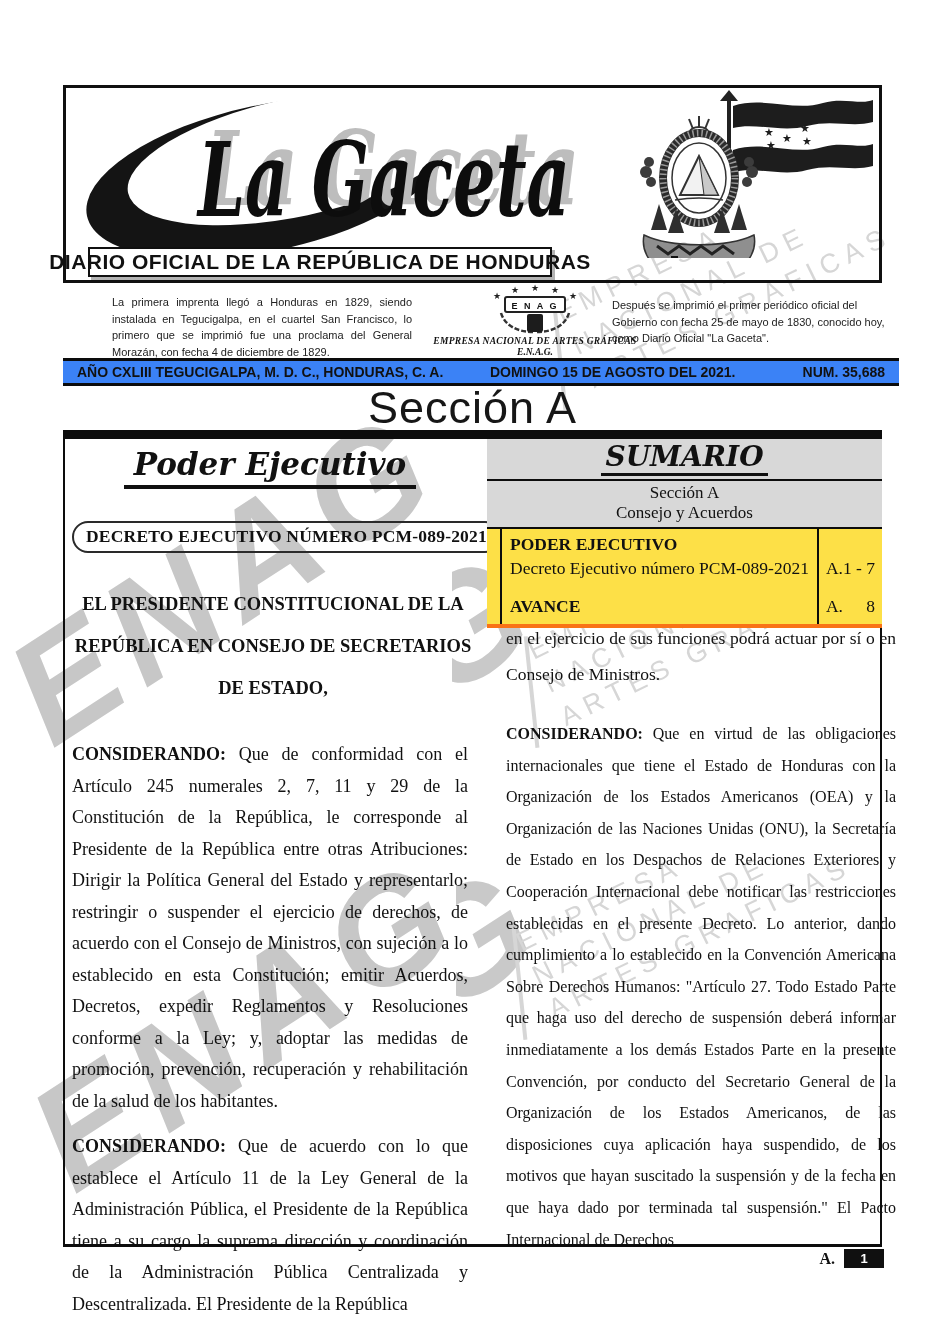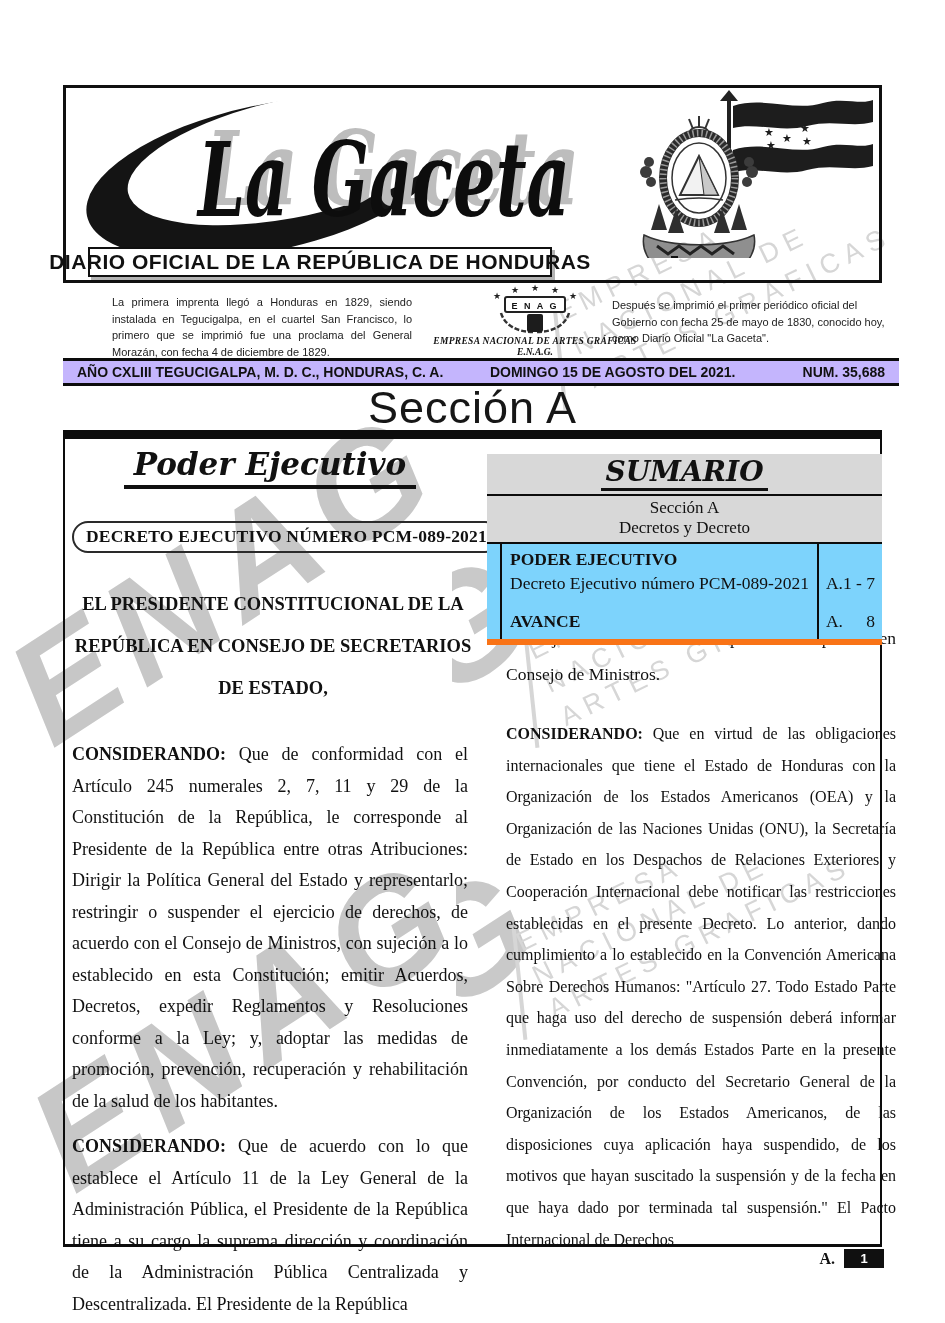--- a/index.html
+++ b/index.html
@@ -64,21 +64,21 @@
     font-family:"Liberation Serif", serif; font-style:italic; font-weight:bold;
     font-size:9.5px; letter-spacing:.3px; margin-top:-2px;
   }
   .publisher-abbr {
     font-family:"Liberation Serif", serif; font-style:italic; font-weight:bold;
     font-size:9.5px; margin-top:1px;
   }
   
   .dateline {
     position:absolute; left:63px; top:358px; width:836px; height:28px;
-    background:#c4b5fd; border-top:3px solid #0c0c0c; border-bottom:3px solid #0c0c0c;
+    background:#3b82f6; border-top:3px solid #0c0c0c; border-bottom:3px solid #0c0c0c;
     display:flex; align-items:center; padding:0 14px;
     font-family:"Liberation Sans", sans-serif; font-weight:bold; font-size:14px;
     white-space:nowrap; z-index:2;
   }
   .dateline .dl-left { flex:1; }
   .dateline .dl-num { margin-left:67px; }
   .section-band {
     position:absolute; left:63px; top:386px; width:819px; height:53px;
     border-bottom:9px solid #0c0c0c; display:flex; align-items:center; justify-content:center;
     font-family:"Liberation Sans", sans-serif; font-size:45px; color:#161616;
@@ -109,21 +109,21 @@
   .para { font-size:18px; line-height:31.5px; text-align:justify; }
   .col-left .para { margin-top:30px; }
   .col-left .para + .para { margin-top:14px; }
   .para b { font-weight:bold; }
   .col-right { position:absolute; left:488px; top:620px; width:390px; z-index:1;margin-left:18px; }
   .col-right .para-a { font-size:17.5px; line-height:36px; text-align:justify; }
   .col-right .para-b { font-size:16px; line-height:31.6px; text-align:justify; margin-top:26px; }
   
   .sumario {
     position:absolute; left:487px; top:439px; width:395px; z-index:2;
-    border-bottom:6px solid #f97316; background:#7dd3fc;margin-top:15px;
+    border-bottom:4px solid #f97316; background:#fde047;
   }
   .sum-header {
     background:#d8d8d8; border-bottom:2px solid #0c0c0c; text-align:center;
     padding:1px 0 3px 0;
   }
   .sum-title {
     display:inline-block; font-family:"DejaVu Serif", serif; font-style:italic;
     font-weight:bold; font-size:28px; border-bottom:3px solid #101010; padding:0 4px;
   }
   .sum-sub {
@@ -297,21 +297,21 @@
     <p class="para"><b>CONSIDERANDO:</b><span> Que de conformidad con el Artículo 245 numerales 2, 7, 11 y 29 de la Constitución de la República, le corresponde al Presidente de la República entre otras Atribuciones: Dirigir la Política General del Estado y representarlo; restringir o suspender el ejercicio de derechos, de acuerdo con el Consejo de Ministros, con sujeción a lo establecido en esta Constitución; emitir Acuerdos, Decretos, expedir Reglamentos y Resoluciones conforme a la Ley; y, adoptar las medidas de promoción, prevención, recuperación y rehabilitación de la salud de los habitantes.</span></p>
     <p class="para"><b>CONSIDERANDO:</b><span> Que de acuerdo con lo que establece el Artículo 11 de la Ley General de la Administración Pública, el Presidente de la República tiene a su cargo la suprema dirección y coordinación de la Administración Pública Centralizada y Descentralizada. El Presidente de la República</span></p>
   </div>
 
   <div class="sumario">
     <div class="sum-header">
       <span class="sum-title">SUMARIO</span>
     </div>
     <div class="sum-sub">
       <div>Sección A</div>
-      <div>Decretos y Decreto</div>
+      <div>Consejo y Acuerdos</div>
     </div>
     <div class="sum-table">
       <div class="sum-c1"></div>
       <div class="sum-c2">
         <div class="sum-row bold">PODER EJECUTIVO</div>
         <div class="sum-row">Decreto Ejecutivo número PCM-089-2021</div>
         <div class="sum-row spacer"></div>
         <div class="sum-row bold">AVANCE</div>
       </div>
       <div class="sum-c3">

